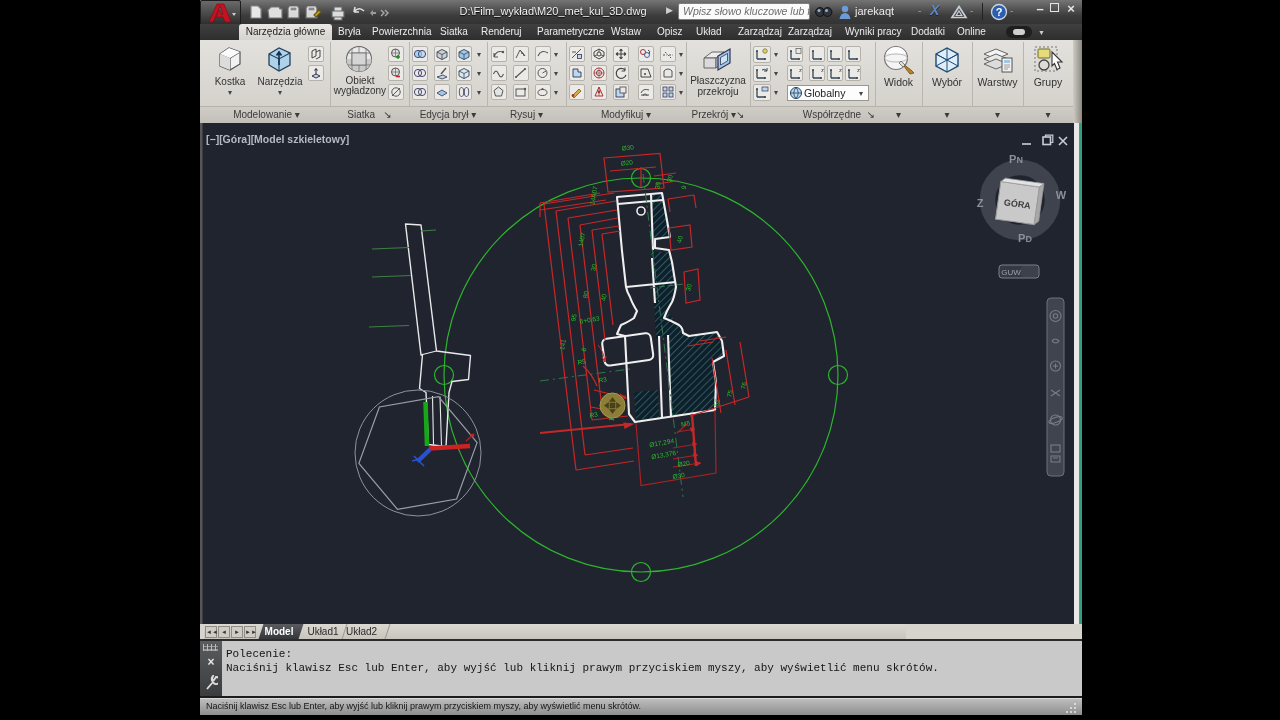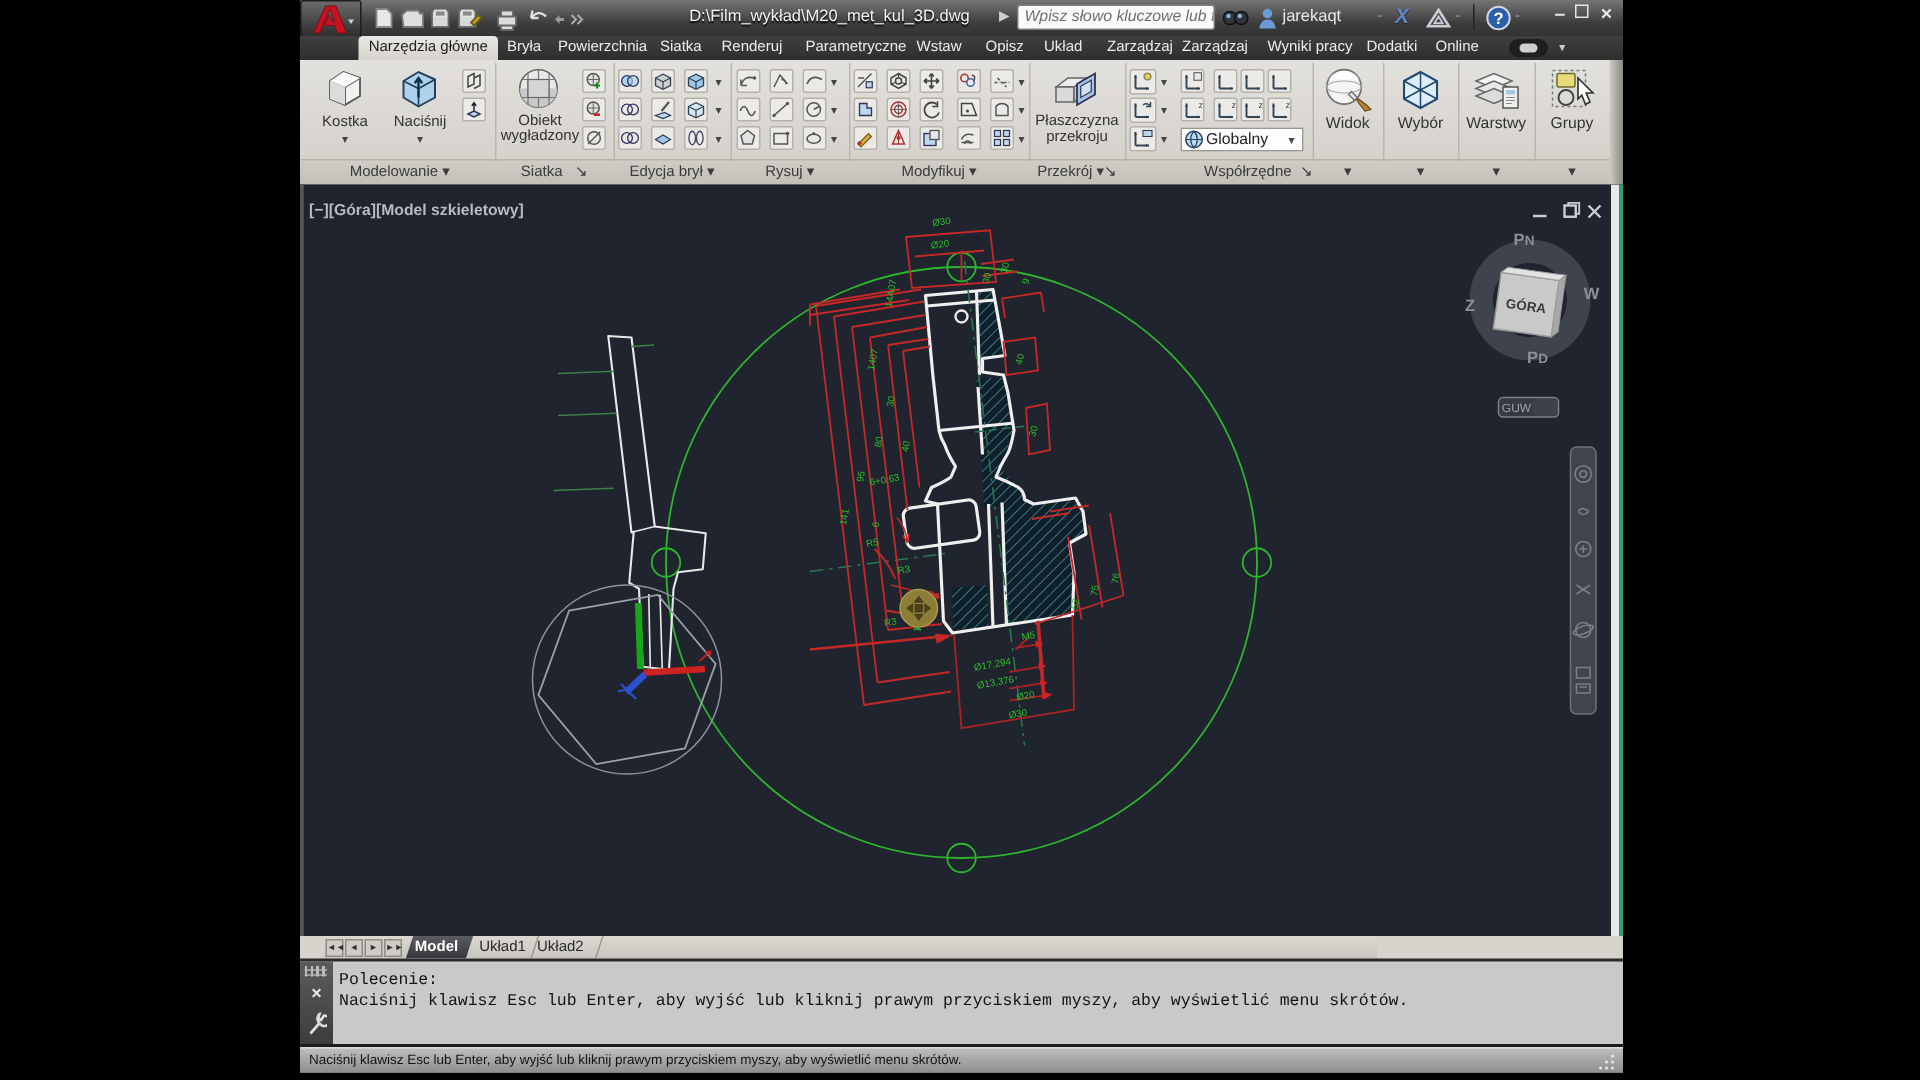--- a/index.html
+++ b/index.html
@@ -115,21 +115,21 @@
 <path d="M6 9 L15 3 L26 7 L16 13 Z" fill="#fbfbfb"></path>
         <path d="M6 9 L16 13 L16 25 L6 21Z" fill="#dcdcdc"></path>
       </svg>
 <div class="bigtxt" style="left:2px;top:36px;width:56px">Kostka</div>
 <div class="dropd" style="left:2px;top:48px;width:56px">▾</div>
 <svg class="bigico" style="left:64px;top:5px" width="30" height="28" viewBox="0 0 30 28">
 <path d="M5 9 L15 3 L26 8 L26 20 L15 26 L5 20 Z" fill="#aed2ea" stroke="#23405c" stroke-width="1.3"></path>
 <path d="M5 9 L15 14 L26 8 M15 14 L15 26" fill="none" stroke="#23405c" stroke-width="1.1"></path>
 <path d="M15 20 L15 8 M12.5 10.5 L15 7 L17.5 10.5" stroke="#12314f" stroke-width="1.6" fill="none"></path>
       </svg>
-<div class="bigtxt" style="left:52px;top:36px;width:56px">Naciśnij</div>
+<div class="bigtxt" style="left:52px;top:36px;width:56px">Narzędzia</div>
 <div class="dropd" style="left:52px;top:48px;width:56px">▾</div>
 <div class="mini" style="left:108px;top:6px"></div>
       <div class="mini" style="left:108px;top:25px"></div>
       <svg class="abs" style="left:110px;top:8px" width="12" height="12" viewBox="0 0 12 12">
         <path d="M2 10 L2 3 L6 1 L6 8 Z M6 4 L10 2 L10 9 L6 11" fill="none" stroke="#444" stroke-width="1"></path>
       </svg>
       <svg class="abs" style="left:110px;top:27px" width="12" height="12" viewBox="0 0 12 12">
         <path d="M2 9 L6 7 L10 9 L6 11 Z" fill="#bcd8ec" stroke="#335"></path>
         <path d="M6 7 L6 2 M4.5 3.5 L6 1.5 L7.5 3.5" stroke="#223" fill="none"></path>
       </svg>
@@ -604,21 +604,21 @@
 <path d="M1022 144 L1031 144"></path>
 <rect x="1043" y="137" width="7.5" height="7.5"></rect>
           <path d="M1045.5 137 v-1.8 h7.3 v7.3 h-1.8" stroke-width="1.2"></path>
 <path d="M1059 137 L1067 145 M1067 137 L1059 145"></path>
 </g>
 <text x="206" y="143" font-family="Liberation Sans" font-size="10.5" font-weight="bold" fill="#b6bac2">[−][Góra][Model szkieletowy]</text>
         <rect x="1074" y="123" width="5.5" height="501" fill="#e8e8e8"></rect>
         <rect x="1079.5" y="123" width="2.5" height="501" fill="#2e9e7e"></rect>
       </svg>
     </div>
-    <div class="abs" style="left:16px;top:624px;width:702px;height:15px;background:linear-gradient(#dbd8d2,#c8c5bf)">
+    <div class="abs" style="left:4px;top:624px;width:702px;height:15px;background:linear-gradient(#dbd8d2,#c8c5bf)">
 <div class="abs" style="left:1px;top:1.5px;width:54px;height:12px">
 <div class="abs" style="left:0;width:12px;height:12px;background:#cfccc6;border:1px solid #8f8c86;color:#333;font-size:6px;text-align:center;line-height:11px">◄◄</div>
 <div class="abs" style="left:13px;width:12px;height:12px;background:#cfccc6;border:1px solid #8f8c86;color:#333;font-size:6px;text-align:center;line-height:11px">◄</div>
 <div class="abs" style="left:26px;width:12px;height:12px;background:#cfccc6;border:1px solid #8f8c86;color:#333;font-size:6px;text-align:center;line-height:11px">►</div>
 <div class="abs" style="left:39px;width:12px;height:12px;background:#cfccc6;border:1px solid #8f8c86;color:#333;font-size:6px;text-align:center;line-height:11px">►►</div>
 </div>
 <div class="abs" style="left:57px;top:0;width:40px;height:15px;background:linear-gradient(#5a5c60,#34363a);transform:skewX(-18deg)"></div>
 <div class="abs" style="left:55px;top:0;width:40px;height:15px;color:#fff;font-size:10px;font-weight:bold;text-align:center;line-height:15px">Model</div>
 <div class="abs" style="left:101px;top:0;width:40px;height:15px;border-right:1px solid #9a978f;transform:skewX(-18deg)"></div>
 <div class="abs" style="left:99px;top:0;width:40px;height:15px;color:#2a2a2a;font-size:10px;text-align:center;line-height:15px">Układ1</div>

